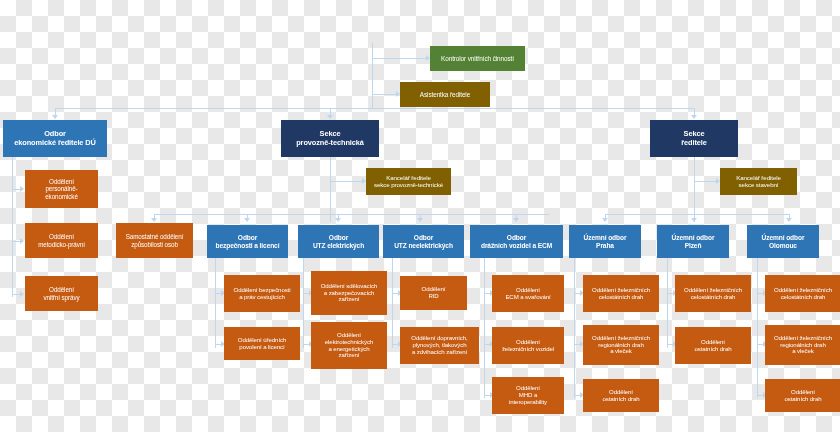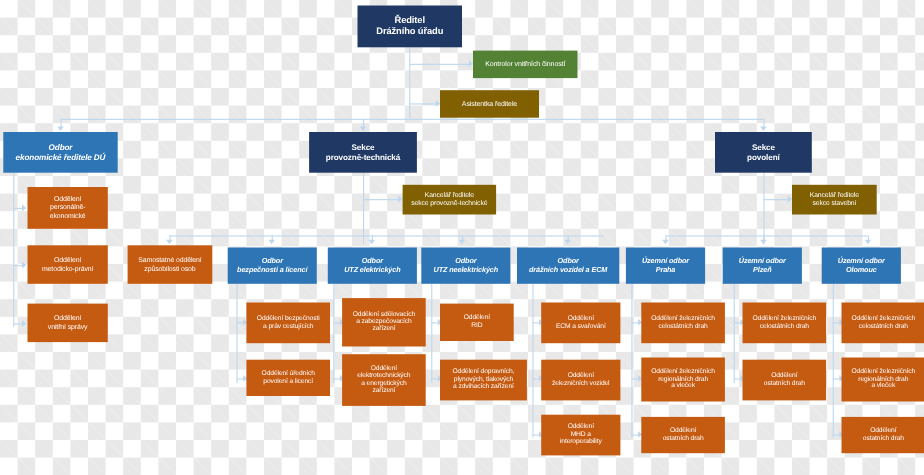--- a/index.html
+++ b/index.html
@@ -35,21 +35,21 @@
     justify-content: center;
     text-align: center;
     color: #ffffff;
     line-height: 1.12;
     padding: 2px 3px;
     overflow: hidden;
     letter-spacing: -0.1px;
   }
 
   .n-navy   { background: #1F3864; font-weight: bold; }
-  .n-blue   { background: #2E75B6; font-weight: bold; font-style: italic; }
+  .n-blue   { background: #2E75B6; font-weight: bold; }
   .n-orange { background: #C55A11; font-weight: normal; }
   .n-green  { background: #548235; font-weight: normal; }
   .n-olive  { background: #806000; font-weight: normal; }
 
   .lbl { display: block; width: 100%; }
 
   
   .conn {
     position: absolute;
     background: #BDD7EE;
@@ -170,26 +170,20 @@
   <div class="arrow right" style="left:673px; top:341px;"></div>
 
   <div class="conn v" style="left:757px; top:258px; height:140px;"></div>
   <div class="conn h" style="left:757px; top:293px; width:6px;"></div>
   <div class="arrow right" style="left:763px; top:290px;"></div>
   <div class="conn h" style="left:757px; top:344px; width:6px;"></div>
   <div class="arrow right" style="left:763px; top:341px;"></div>
   <div class="conn h" style="left:757px; top:395px; width:6px;"></div>
   <div class="arrow right" style="left:763px; top:392px;"></div>
 
-  <div class="node n-navy" style="left:325px; top:5px; width:95px; height:38px; font-size:8.5px;">
-    <span class="lbl">
-      <span>Ředitel</span><br>
-      <span>Drážního úřadu</span>
-    </span>
-  </div>
 
   <div class="node n-green" style="left:430px; top:46px; width:95px; height:25px; font-size:6.4px;">
     <span class="lbl">Kontrolor vnitřních činností</span>
   </div>
 
   <div class="node n-olive" style="left:400px; top:82px; width:90px; height:25px; font-size:6.4px;">
     <span class="lbl">Asistentka ředitele</span>
   </div>
 
   <div class="node n-blue" style="left:3px; top:120px; width:104px; height:37px; font-size:7.4px;">
@@ -202,21 +196,21 @@
   <div class="node n-navy" style="left:281px; top:120px; width:98px; height:37px; font-size:7.4px;">
     <span class="lbl">
       <span>Sekce</span><br>
       <span>provozně-technická</span>
     </span>
   </div>
 
   <div class="node n-navy" style="left:650px; top:120px; width:88px; height:37px; font-size:7.4px;">
     <span class="lbl">
       <span>Sekce</span><br>
-      <span>povolení</span>
+      <span>ředitele</span>
     </span>
   </div>
 
   <div class="node n-olive" style="left:366px; top:168px; width:85px; height:27px; font-size:6.2px;">
     <span class="lbl">
       <span>Kancelář ředitele</span><br>
       <span>sekce provozně-technické</span>
     </span>
   </div>
 

